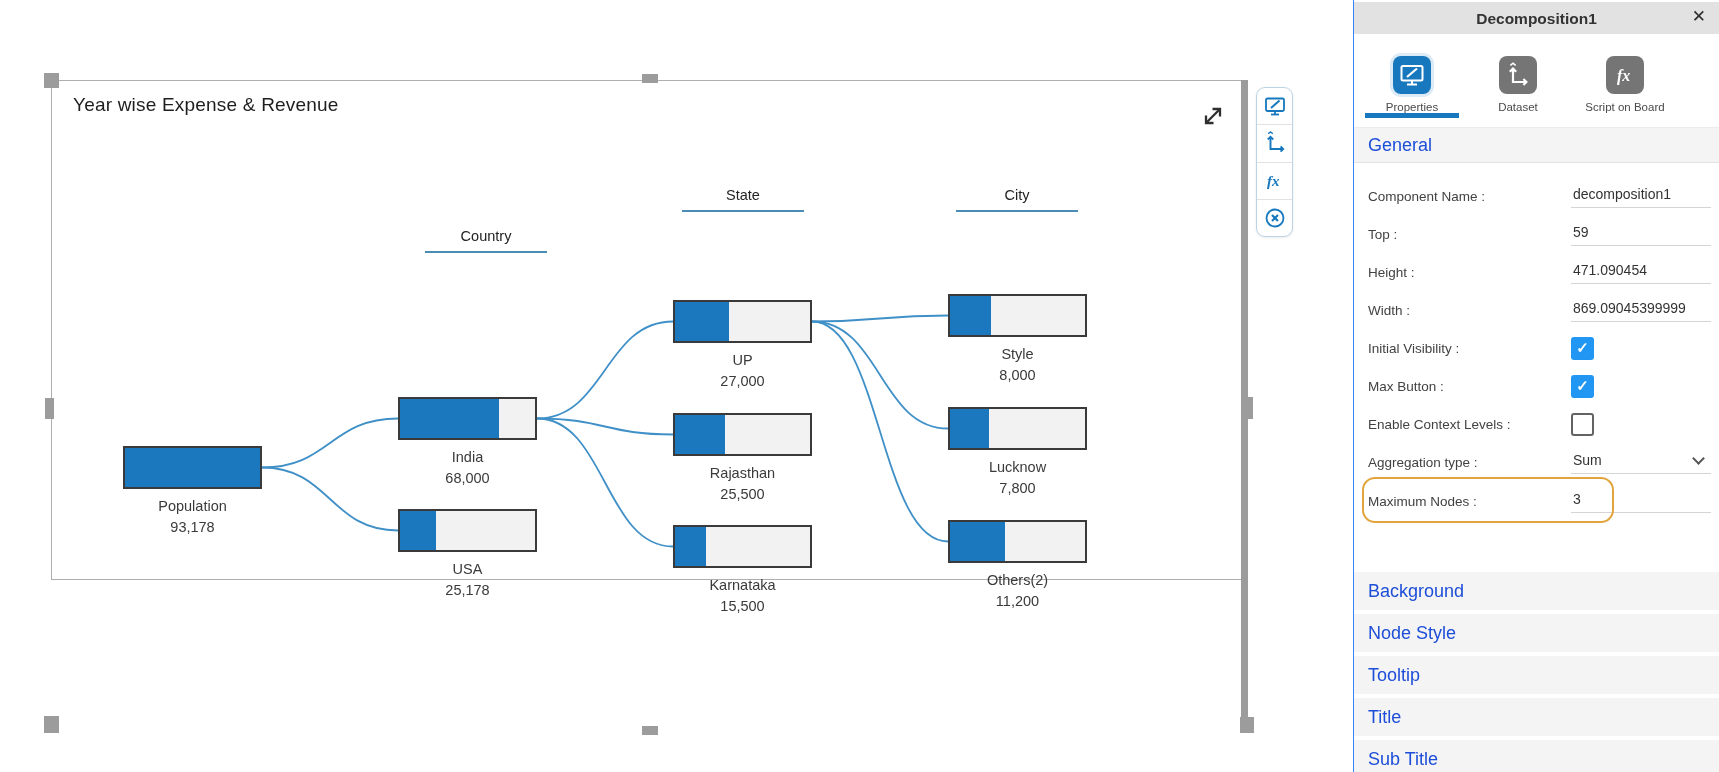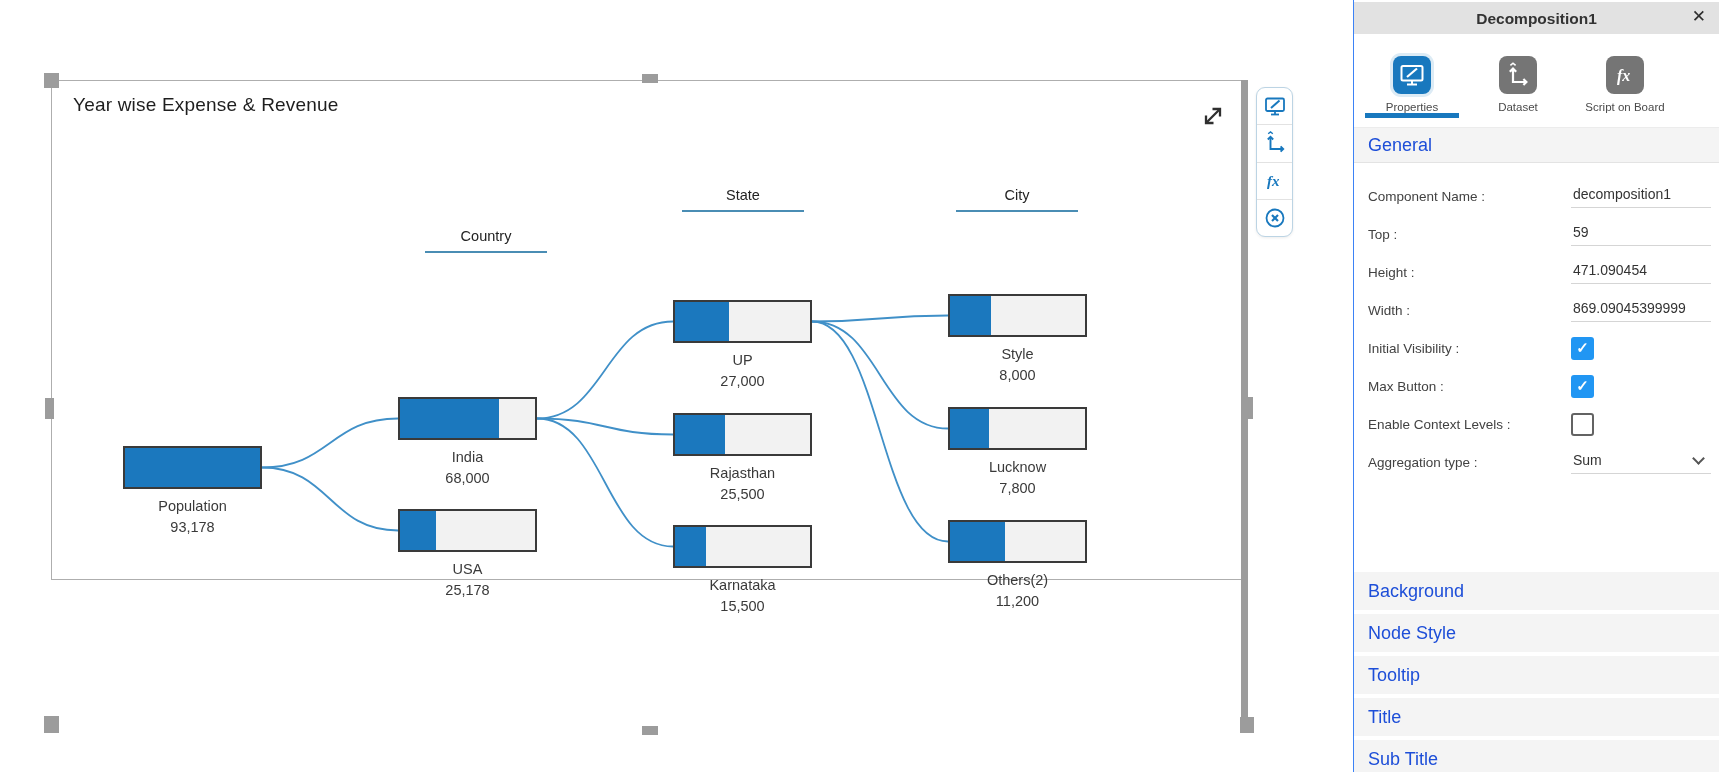--- a/index.html
+++ b/index.html
@@ -302,20 +302,25 @@
       <span class="field-label">Enable Context Levels :</span>
       <span class="checkbox" data-checked="false"></span>
     </div>
     <div class="field-row">
       <span class="field-label">Aggregation type :</span>
       <span class="field-value select-value">
         <span>Sum</span>
         <span class="chevron"></span>
       </span>
     </div>
+    <div class="field-row tall">
+      <span class="field-label">Maximum Nodes :</span>
+      <span class="field-value">3</span>
+      <span class="highlight-border"></span>
+    </div>
   </div>
 
   <div class="collapsed-sections">
     <div class="section-band">
         <span>Background</span>
       </div>
     <div class="section-band">
         <span>Node Style</span>
       </div>
     <div class="section-band">

